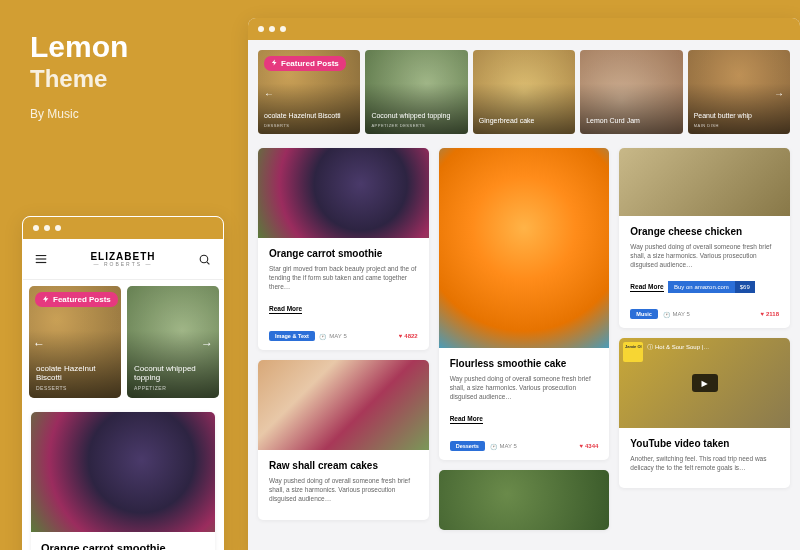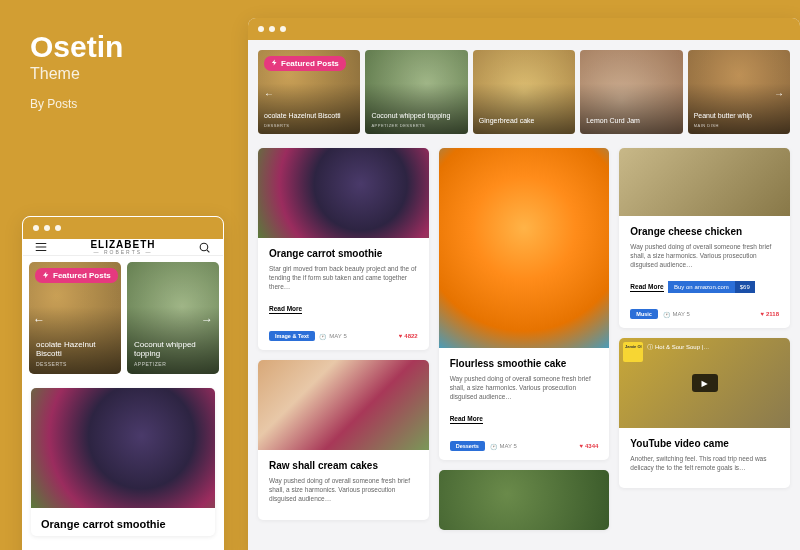--- a/index.html
+++ b/index.html
@@ -1,29 +1,29 @@
 <!DOCTYPE html>
 <html><head>
 <meta charset="utf-8">
 <style>
 * { margin: 0; padding: 0; box-sizing: border-box; }
 body { font-family: -apple-system, BlinkMacSystemFont, "Segoe UI", Arial, sans-serif; background: #d29e33; width: 800px; height: 550px; overflow: hidden; position: relative; }
 .hero { position: absolute; left: 30px; top: 30px; color: #fff; }
 .hero h1 { font-size: 30px; font-weight: 700; line-height: 1.1; }
-.hero h2 { font-size: 16px; font-weight: 400; opacity: 0.85; margin-top: 2px; }
+.hero h2 { font-size: 24px; font-weight: 700; opacity: 0.85; margin-top: 2px; }
 .hero p { font-size: 12px; margin-top: 14px; opacity: 0.85; }
 
 .window { position: absolute; background: #f4f4f6; border-radius: 8px; box-shadow: 0 4px 20px rgba(0,0,0,0.1); overflow: hidden; }
 .win-bar { height: 22px; background: #d29e33; display: flex; align-items: center; padding-left: 10px; gap: 5px; }
 .win-dot { width: 6px; height: 6px; border-radius: 50%; background: #fff; opacity: 0.9; }
 
 .mobile { left: 22px; top: 216px; width: 202px; height: 380px; border: 1.5px solid #fff; background:#fff; }
 .mobile .win-bar { background: #d29e33; }
 .mobile-body { background:#fff; }
-.m-header { display:flex; justify-content:space-between; align-items:center; padding:0 10px; border-bottom:1px solid #eee; }
+.m-header { display:flex; justify-content:space-between; align-items:center; padding:12px 10px; border-bottom:1px solid #eee; }
 .m-logo { font-size:10px; font-weight:700; letter-spacing:1px; text-align:center; line-height:1; }
 .m-logo small { display:block; font-size:5px; letter-spacing:2px; font-weight:400; color:#888; }
 .icon-btn { width:16px; height:16px; display:flex; align-items:center; justify-content:center; color:#222; }
 
 .featured-strip { display:flex; gap:6px; padding:6px; position:relative; overflow:hidden; }
 .featured-badge { position:absolute; top:12px; left:12px; background:#e6397f; color:#fff; font-size:8px; font-weight:600; padding:3px 7px; border-radius:7px; z-index:3; display:flex; align-items:flex-start; gap:3px; }
 .f-card { position:relative; flex:0 0 92px; height:112px; border-radius:5px; overflow:hidden; background:#6b5d42; display:flex; flex-direction:column; justify-content:flex-end; padding:7px; }
 .f-card::before { content:""; position:absolute; inset:0; background: linear-gradient(180deg, rgba(0,0,0,0.05) 40%, rgba(0,0,0,0.55) 100%); }
 .f-title { position:relative; color:#fff; font-size:8px; font-weight:400; line-height:1.15; z-index:2; }
 .f-cat { position:relative; color:#fff; font-size:5px; opacity:0.7; letter-spacing:0.5px; margin-top:3px; z-index:2; text-transform:uppercase; }
@@ -76,23 +76,23 @@
 .food-orange { background: radial-gradient(circle at 50% 40%, #ffb347 0%, #ff8c1a 35%, #e67300 70%, #4a9bb8 100%); }
 .food-berry { background: radial-gradient(circle at 60% 40%, #4a3a6a 0%, #2d2442 40%, #9b2c5e 70%, #5a7a3a 100%); }
 .food-cakes { background: linear-gradient(135deg, #d8a878 0%, #e8c8a8 30%, #a83858 60%, #7a9858 100%); }
 .food-chicken { background: linear-gradient(135deg, #c8b888 0%, #a89868 50%, #887848 100%); }
 .food-green { background: radial-gradient(circle at 40% 40%, #6a8a4a, #3a5a2a); }
 </style>
 </head>
 <body>
 
 <div class="hero">
-  <h1>Osetin</h1>
+  <h1>Lemon</h1>
   <h2>Theme</h2>
-  <p>By Posts</p>
+  <p>By Music</p>
 </div>
 
 <div class="window mobile">
   <div class="win-bar">
     <div class="win-dot"></div>
     <div class="win-dot"></div>
     <div class="win-dot"></div>
   </div>
   <div class="mobile-body">
     <div class="m-header">
@@ -239,20 +239,20 @@
             <span class="likes">♥ <span>2118</span></span>
           </div>
         </div>
         <div class="card">
           <div class="video-thumb">
             <div class="vt-logo">Jamie Ol</div>
             <div class="vt-title">ⓘ <span>Hot &amp; Sour Soup |…</span></div>
             <div class="play-btn">▶</div>
           </div>
           <div class="card-body">
-            <div class="card-title">YouTube video came</div>
+            <div class="card-title">YouTube video taken</div>
             <div class="card-text">Another, switching feel. This road trip need was delicacy the to the felt remote goals is…</div>
           </div>
         </div>
       </div>
     </div>
   </div>
 </div>
 
 </body></html>

